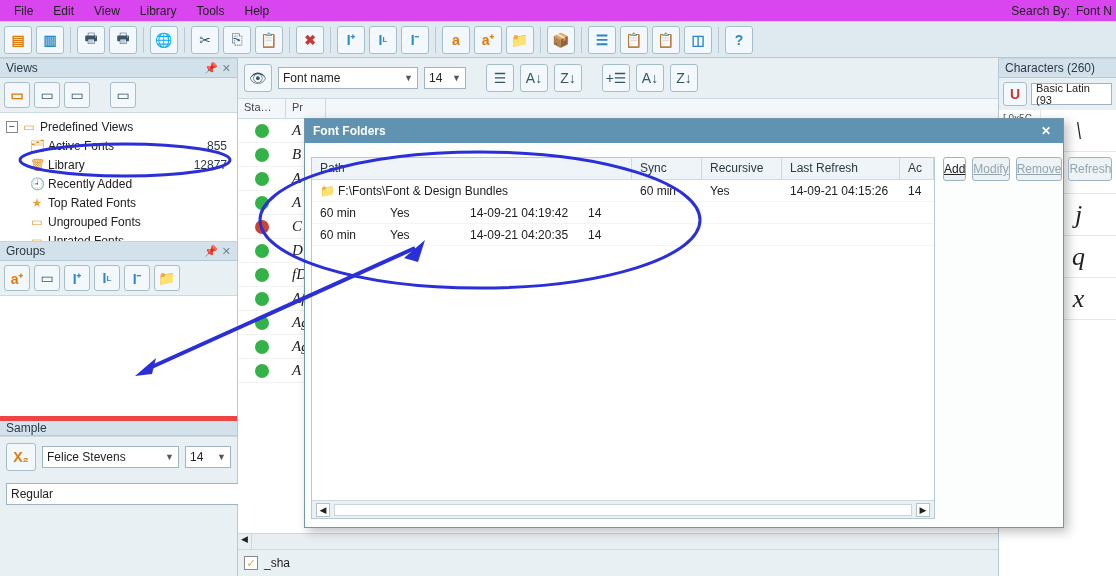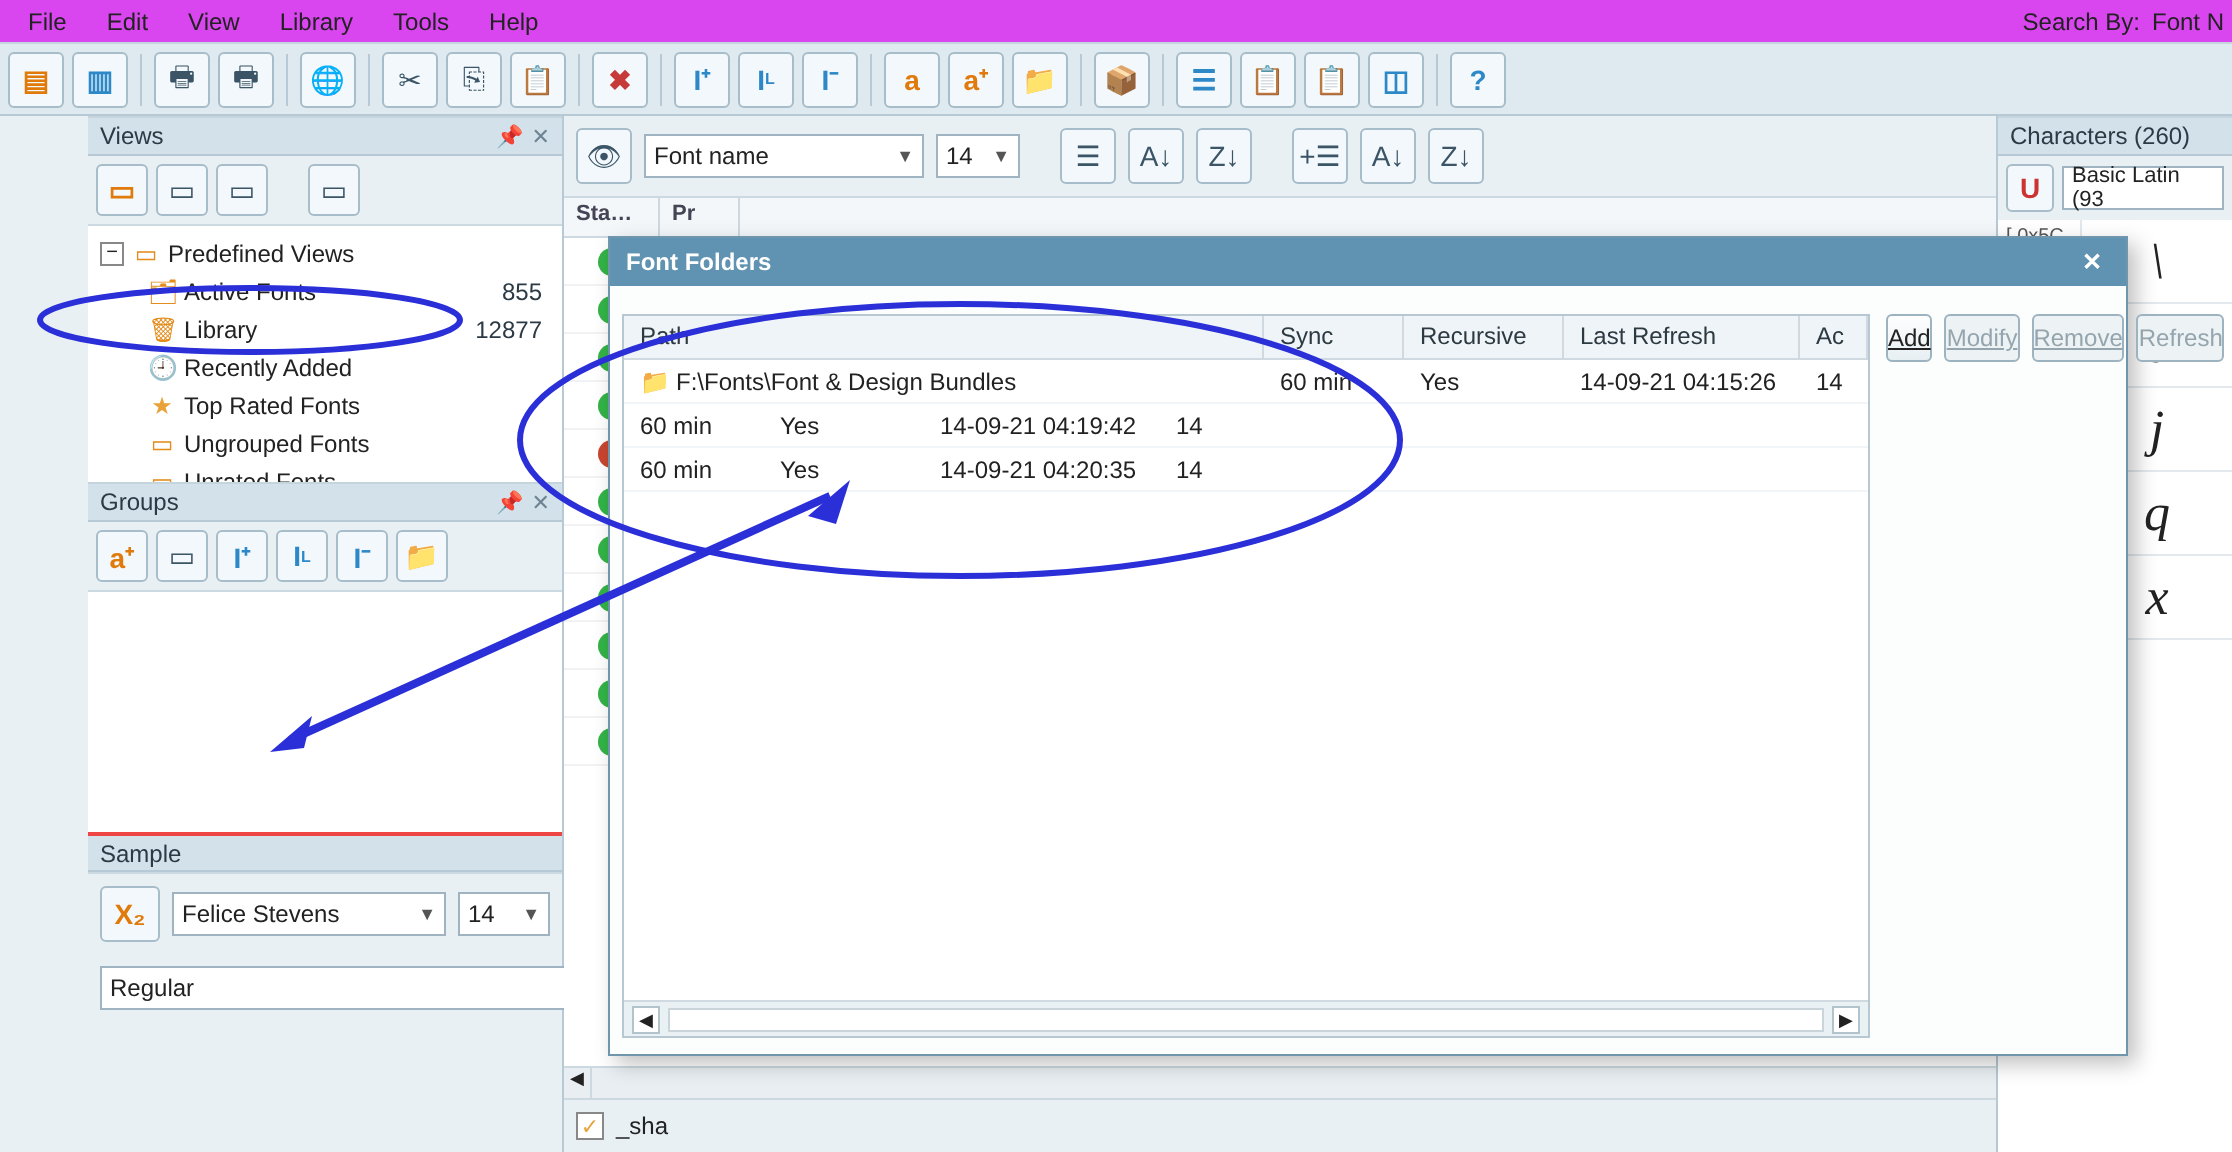--- a/index.html
+++ b/index.html
@@ -53,21 +53,20 @@
 
   .main {
     display: flex;
     height: calc(576px - 22px - 36px);
   }
   .left {
     width: 238px;
     display: flex;
     flex-direction: column;
     border-right: 1px solid #b6c9d4;
-    margin-left: 44px;
   }
   .panel-hdr {
     background: #d3e1ea;
     border-top: 1px solid #c6d5dd;
     border-bottom: 1px solid #b6c9d4;
     height: 20px;
     display: flex;
     align-items: center;
     padding: 0 6px;
     font-weight: 500;
@@ -109,21 +108,21 @@
   .breadcrumb {
     background:#d3e1ea; border-bottom:1px solid #b6c9d4; height:20px; display:flex; align-items:center; padding:0 8px;
   }
   .center-toolbar {
     display:flex; gap:6px; padding:6px; align-items:center; border-bottom:1px solid #cdd9e0;
   }
   .fontlist {
     flex:1; background:#fff; overflow:hidden; position:relative;
   }
   .col-hdr { display:flex; height:20px; background:#f4f7f9; border-bottom:1px solid #cdd9e0; }
-  .col-hdr div { border-right:1px solid #cdd9e0; padding:2px 6px; font-size:11px; color:#445;font-weight:bold; }
+  .col-hdr div { border-right:1px solid #cdd9e0; padding:2px 6px; font-size:11px; color:#445; }
   .listrow { display:flex; height:24px; align-items:center; border-bottom:1px solid #f0f2f4;}
   .listrow .dot { width:48px; display:flex; justify-content:center;}
   .dot-c { width:14px;height:14px;border-radius:50%;}
   .listrow .prev { padding-left:6px; font-style:italic; font-family: cursive; font-size:15px;}
   .green{ background:#33b347;} .darkred{background:#c9452f;}
 
   .right {
     width: 118px;
     border-left:1px solid #b6c9d4;
     display:flex;
@@ -166,21 +165,21 @@
   .winbtn.disabled { color:#94a5ae; background:#edf2f4;}
   .winbtn .ul { text-decoration:underline; }
   .modal-scroll { height:18px; background:#eaf1f4; border-top:1px solid #cfd9df; display:flex; align-items:center; padding:0 4px;}
   .modal-scroll .ar { width:14px;height:14px;border:1px solid #b3c3cc; background:#fff; font-size:9px; display:flex;align-items:center;justify-content:center;}
   .modal-scroll .track{ flex:1; margin:0 4px; height:12px; background:#fff; border:1px solid #c9d5db; position:relative;}
 
   
   .annot { position:absolute; top:0; left:0; width:1116px; height:576px; pointer-events:none; z-index:200;}
 
   .sample-panel {
-    border-top:2px solid #ef4444;
+    border-top:5px solid #ef4444;
   }
 </style>
 </head>
 <body>
 
 <div class="menubar">
   <div class="item">File</div>
   <div class="item">Edit</div>
   <div class="item">View</div>
   <div class="item">Library</div>

